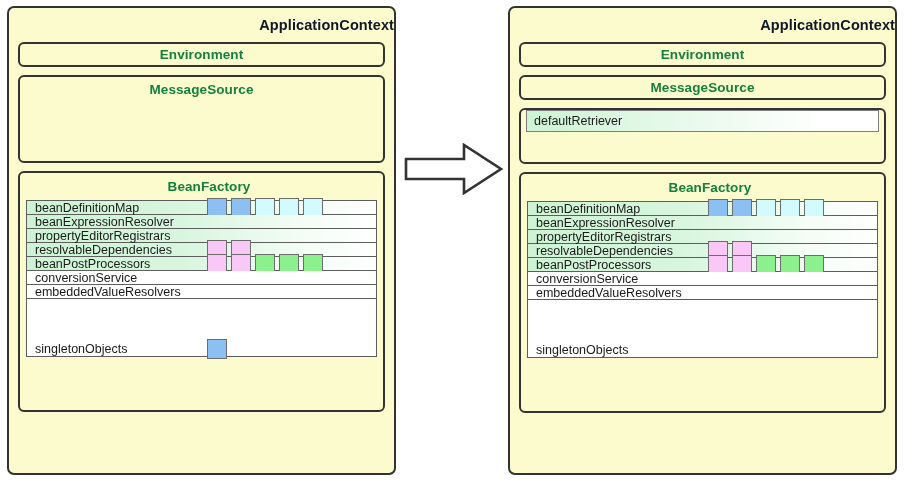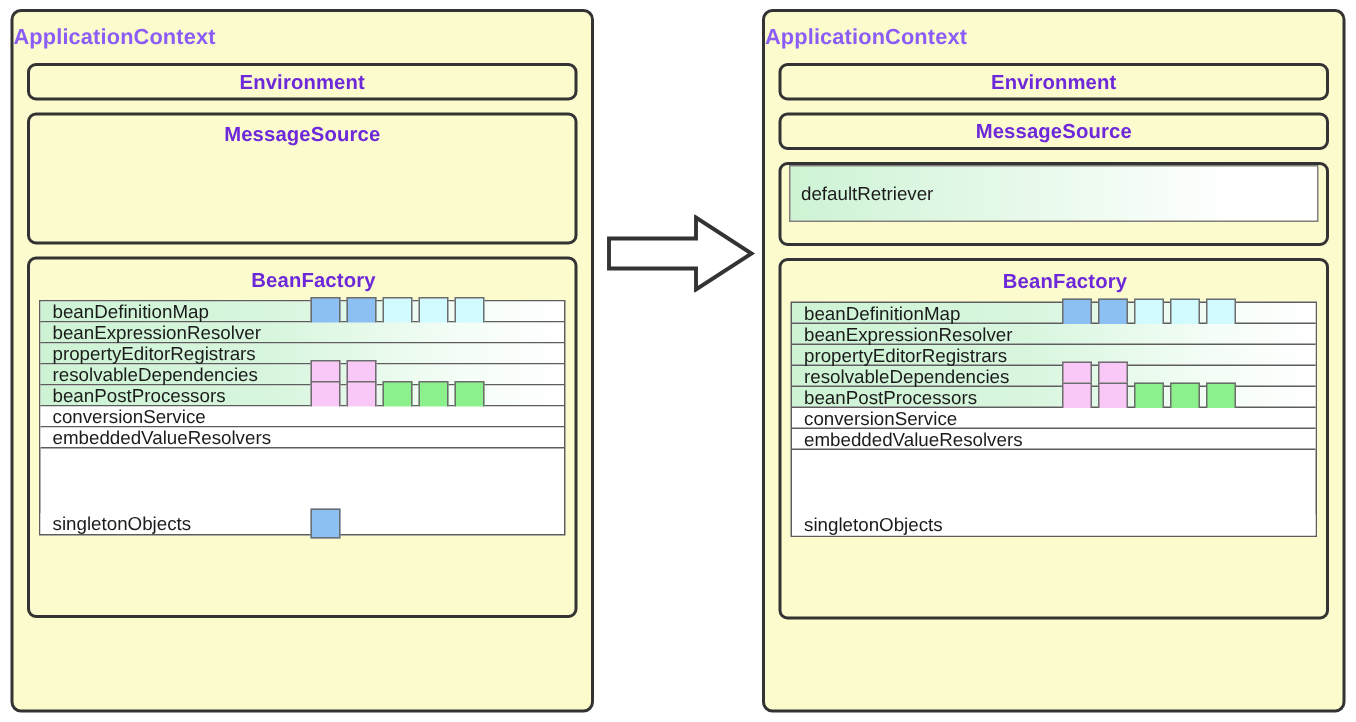--- a/index.html
+++ b/index.html
@@ -20,60 +20,60 @@
     position: absolute;
     background: #fcfbcd;
     border: 2px solid #333333;
     border-radius: 7px;
     box-sizing: border-box;
   }
   #panel-left  { left: 7px;   top: 6px; width: 389px; height: 469px; }
   #panel-right { left: 508px; top: 6px; width: 389px; height: 469px; }
 
   .panel-title {
-    text-align: left;
+    text-align: right;
     font-weight: bold;
     font-size: 14.5px;
-    color: #8b5cf6;
+    color: #0f172a;
     padding-top: 9px;
     padding-bottom: 9px;
     letter-spacing: .1px;
   }
 
   
   .box {
     background: #fcfbcd;
     border: 2px solid #333333;
     border-radius: 6px;
     box-sizing: border-box;
     margin: 0 9px 8px 9px;
   }
   .box-title {
     text-align: center;
     font-weight: bold;
     font-size: 13.5px;
-    color: #6d28d9;
+    color: #15803d;
     padding: 5px 0 5px 0;
     letter-spacing: .1px;
   }
 
   .box-environment { height: 25px; }
   .box-environment .box-title { padding: 3px 0 0 0; }
 
   .box-messagesource-tall { height: 88px; }
   .box-messagesource-tall .box-title { padding-top: 5px; }
 
   .box-messagesource-short { height: 25px; }
   .box-messagesource-short .box-title { padding: 3px 0 0 0; }
 
   
   .box-multicaster { height: 56px; padding-bottom: 0; }
   .box-multicaster .box-title { padding: 4px 0 3px 0; }
   .retriever-row {
-    height: 38px;
+    height: 22px;
     margin: 0 5px 5px 5px;
     border: 1px solid #7f7f7f;
     box-sizing: border-box;
     background: linear-gradient(to right, #cdf3d4 0%, #e2f8e6 35%, #ffffff 85%);
     display: flex;
     align-items: center;
   }
   .retriever-row span {
     font-size: 12.5px;
     color: #1b1b1b;

